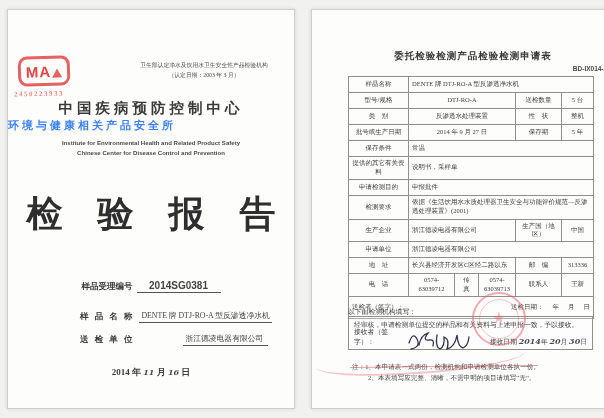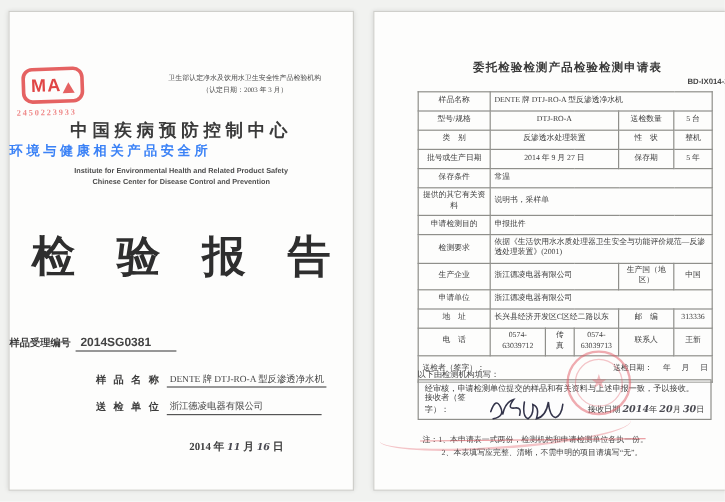--- a/index.html
+++ b/index.html
@@ -19,30 +19,30 @@
   .cma-no { position:absolute; left:6px; top:80px; color:#ef8a8a; font-size:7px; letter-spacing:1.5px; font-weight:bold; transform:rotate(-1deg); }
 
   .accred { position:absolute; left:110px; top:49px; width:172px; text-align:center; font-size:6.3px; line-height:1.8; color:#4a4a4a; transform:scale(.92); }
 
   .org-cn1 { position:absolute; top:89px;  width:100%; text-align:center; font-size:14.5px; font-weight:bold; letter-spacing:4px; color:#3a3a3a; }
   .org-cn2 { position:absolute; top:108px; width:100%; font-size:11px; font-weight:bold; letter-spacing:3px; color:#3b82f6; }
   .org-en  { position:absolute; top:128px; width:100%; text-align:center; font-size:6.4px; font-weight:bold; color:#4b4b4b; line-height:1.55; font-family:"Liberation Sans",sans-serif; transform:scale(.95); }
 
   .report-title { position:absolute; top:180px; width:100%; text-align:center; font-size:36px; font-weight:bold; letter-spacing:13px; color:#2e2e2e; text-indent:13px; }
 
-  .sample-no-row { position:absolute; top:270px; width:100%; text-align:left; font-size:8.5px; font-weight:bold; }
+  .sample-no-row { position:absolute; top:270px; width:100%; text-align:center; font-size:8.5px; font-weight:bold; }
   .sample-no-val { display:inline-block; min-width:84px; border-bottom:1px solid #555; font-size:10px; font-family:"Liberation Sans",sans-serif; padding:0 4px 1px; margin-left:4px; color:#444; }
 
   .field-row { position:absolute; left:60px; right:26px; display:flex; align-items:flex-end; font-size:8.5px; }
   .field-label { font-weight:bold; letter-spacing:2px; white-space:nowrap;padding-left:12px; }
   .field-value { flex:1; border-bottom:1px solid #555; margin-left:5px; padding:0 2px 1px; font-size:7.8px; color:#454545; white-space:nowrap; }
   #sample-name-row { top:300px; }
-  #submit-unit-row { top:323px; }
-
-  .left-date { position:absolute; top:356px; width:100%; text-align:center; font-size:9px; font-weight:bold; color:#3d3d3d;margin-left:46px; }
+  #submit-unit-row { top:323px;gap:44px; }
+
+  .left-date { position:absolute; top:356px; width:100%; text-align:center; font-size:9px; font-weight:bold; color:#3d3d3d; }
   .hw { font-family:"DejaVu Serif",serif; font-style:italic; font-weight:bold; color:#4a4a52; font-size:8px; }
 
   
   .form-title { position:absolute; top:40px; width:100%; text-align:center; font-size:9.5px; font-weight:bold; letter-spacing:1px; color:#383838; }
   .form-no { position:absolute; top:55px; right:16px; font-size:6.5px; font-weight:bold; color:#454545; font-family:"Liberation Sans",sans-serif; }
 
   table.app { position:absolute; left:36px; top:66px; width:245px; border-collapse:collapse; table-layout:fixed; font-size:6.5px; color:#3d3d3d; }
   table.app td { border:1px solid #8f8f8b; padding:2px 3px; height:16px; vertical-align:middle; line-height:1.35; }
   td.c { text-align:center; }
   td.l { text-align:left; }

